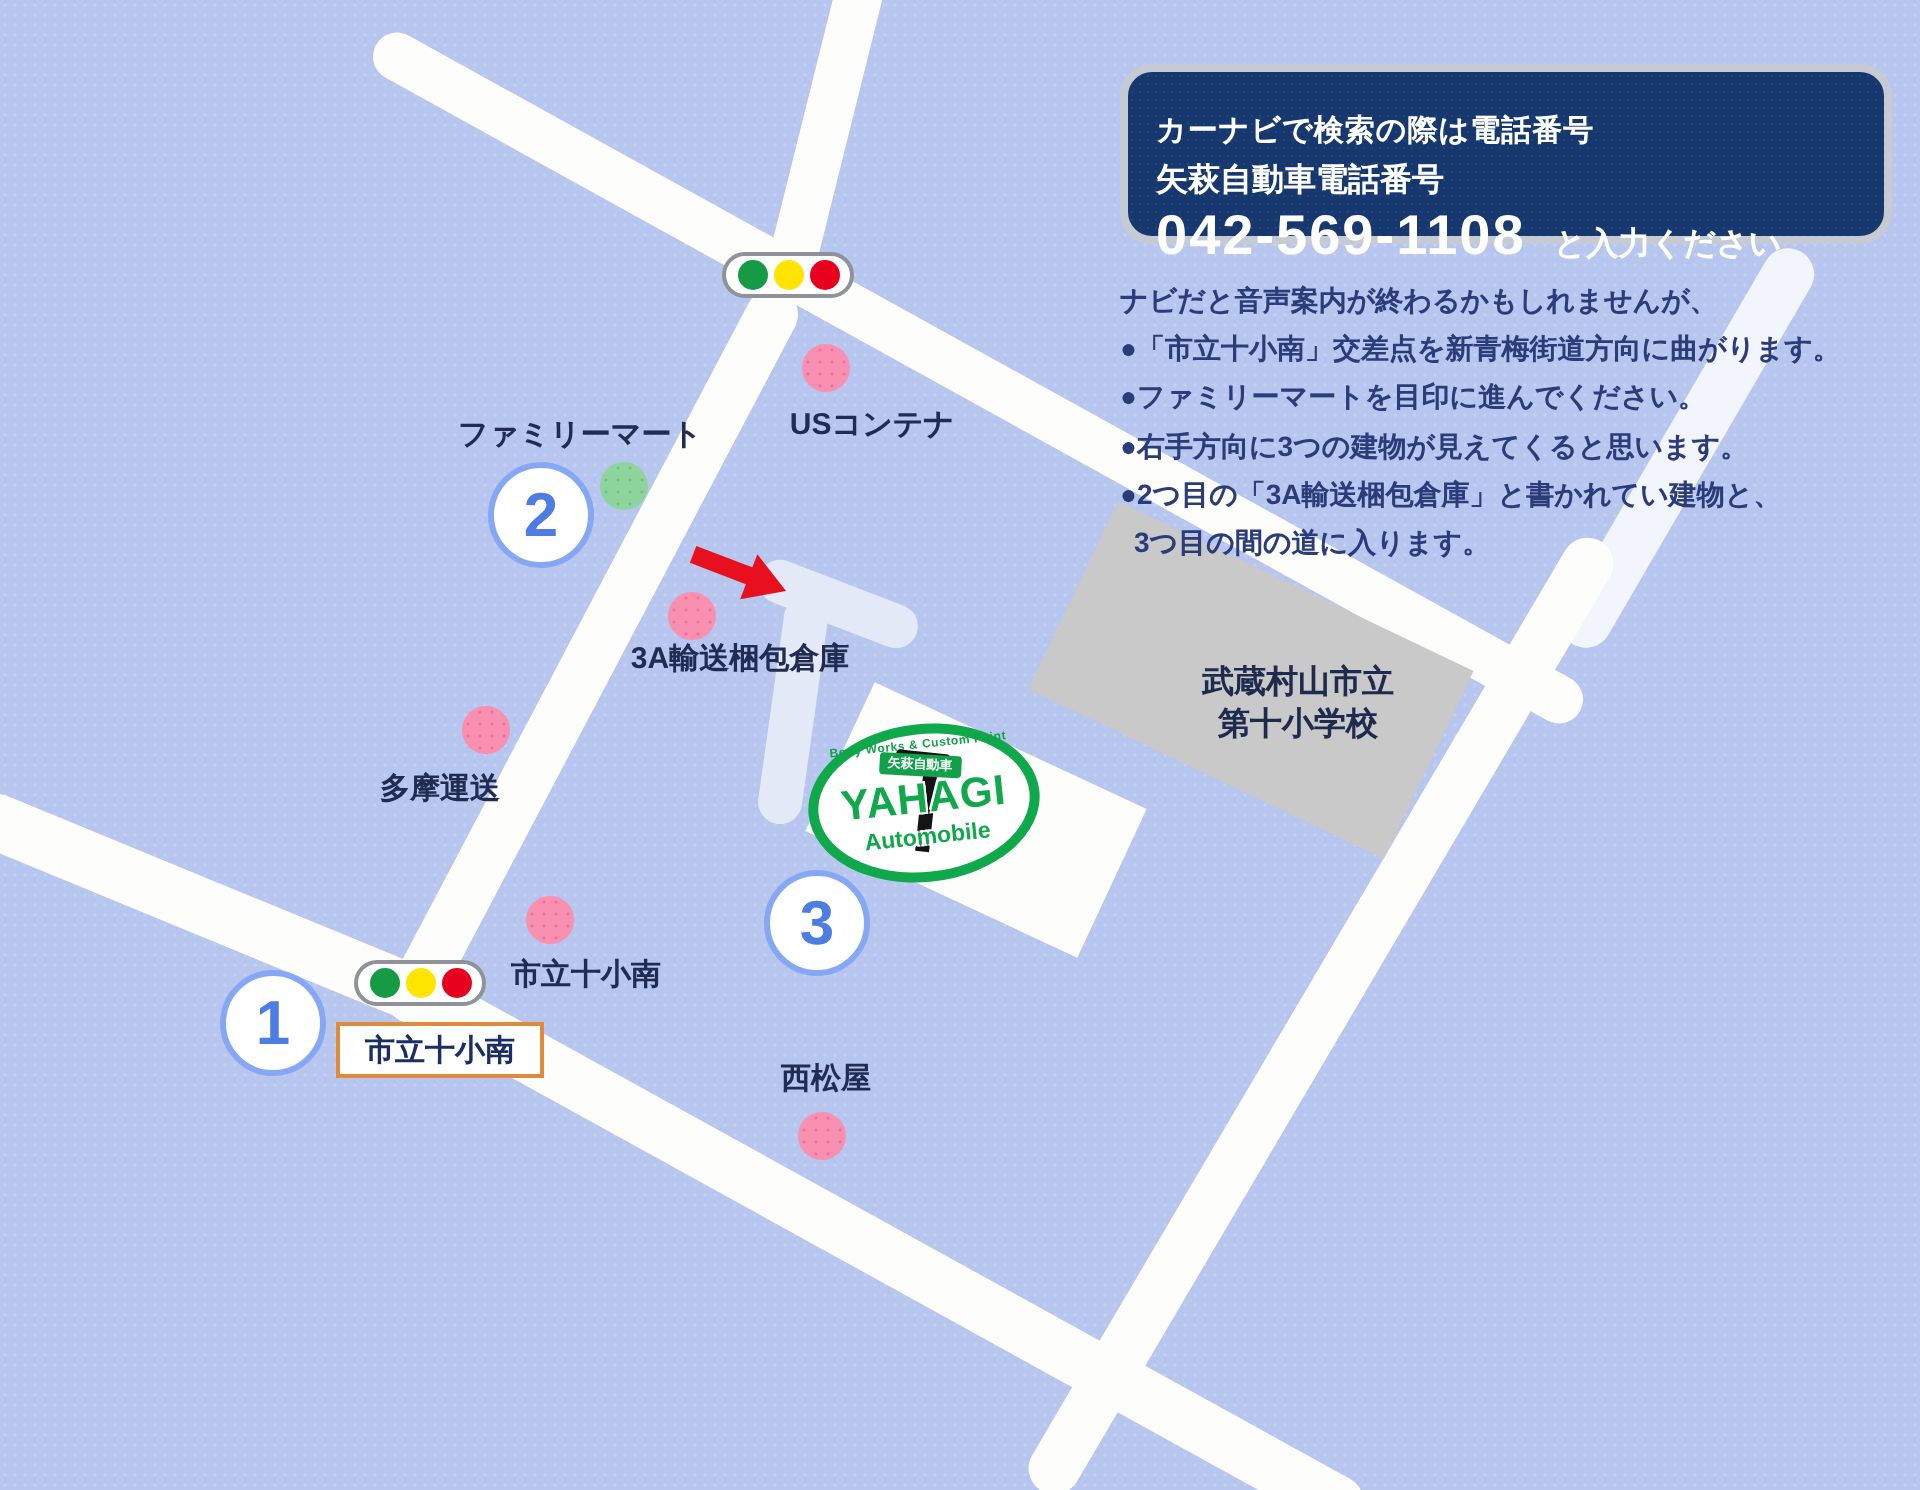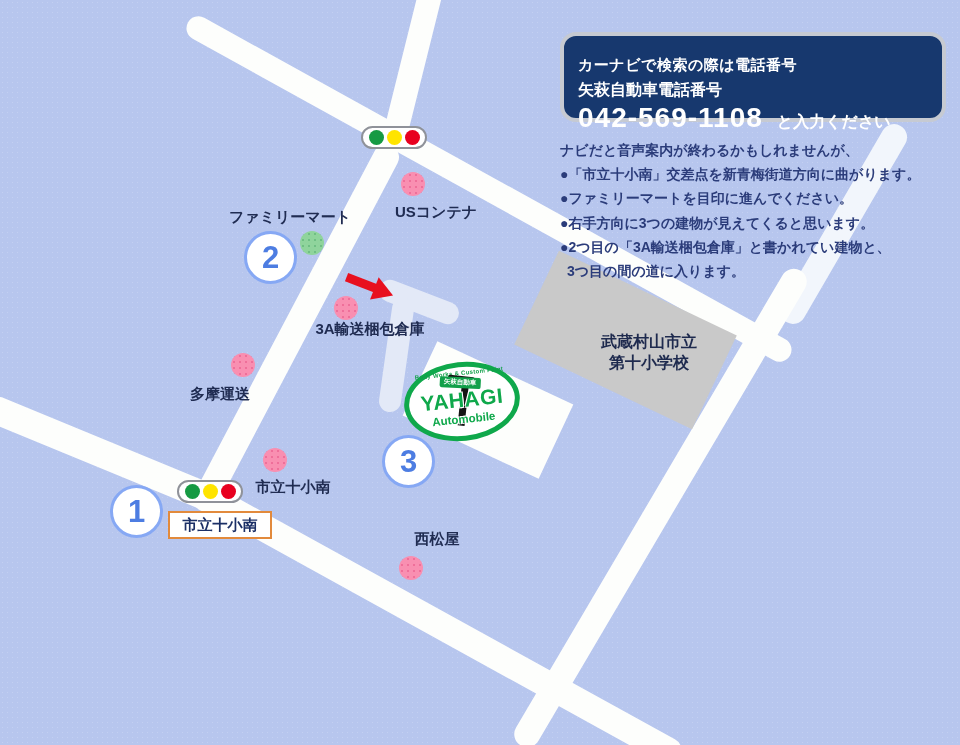--- a/index.html
+++ b/index.html
@@ -130,21 +130,21 @@
   <div class="dot pink" style="left:334px;top:296px;"></div>
   <div class="map-label" style="left:370px;top:320px;">3A輸送梱包倉庫</div>
 
   <div class="dot pink" style="left:231px;top:353px;"></div>
   <div class="map-label" style="left:220px;top:385px;">多摩運送</div>
 
   <div class="dot pink" style="left:263px;top:448px;"></div>
   <div class="map-label" style="left:293px;top:478px;">市立十小南</div>
 
   <div class="dot pink" style="left:399px;top:556px;"></div>
-  <div class="map-label" style="left:413px;top:530px;margin-left:24px;">西松屋</div>
+  <div class="map-label" style="left:413px;top:530px;">西松屋</div>
 
   <div class="tlight" style="left:361px;top:126px;">
     <span class="lg"></span>
       <span class="ly"></span>
       <span class="lr"></span>
   </div>
   <div class="tlight" style="left:177px;top:480px;">
     <span class="lg"></span>
       <span class="ly"></span>
       <span class="lr"></span>

